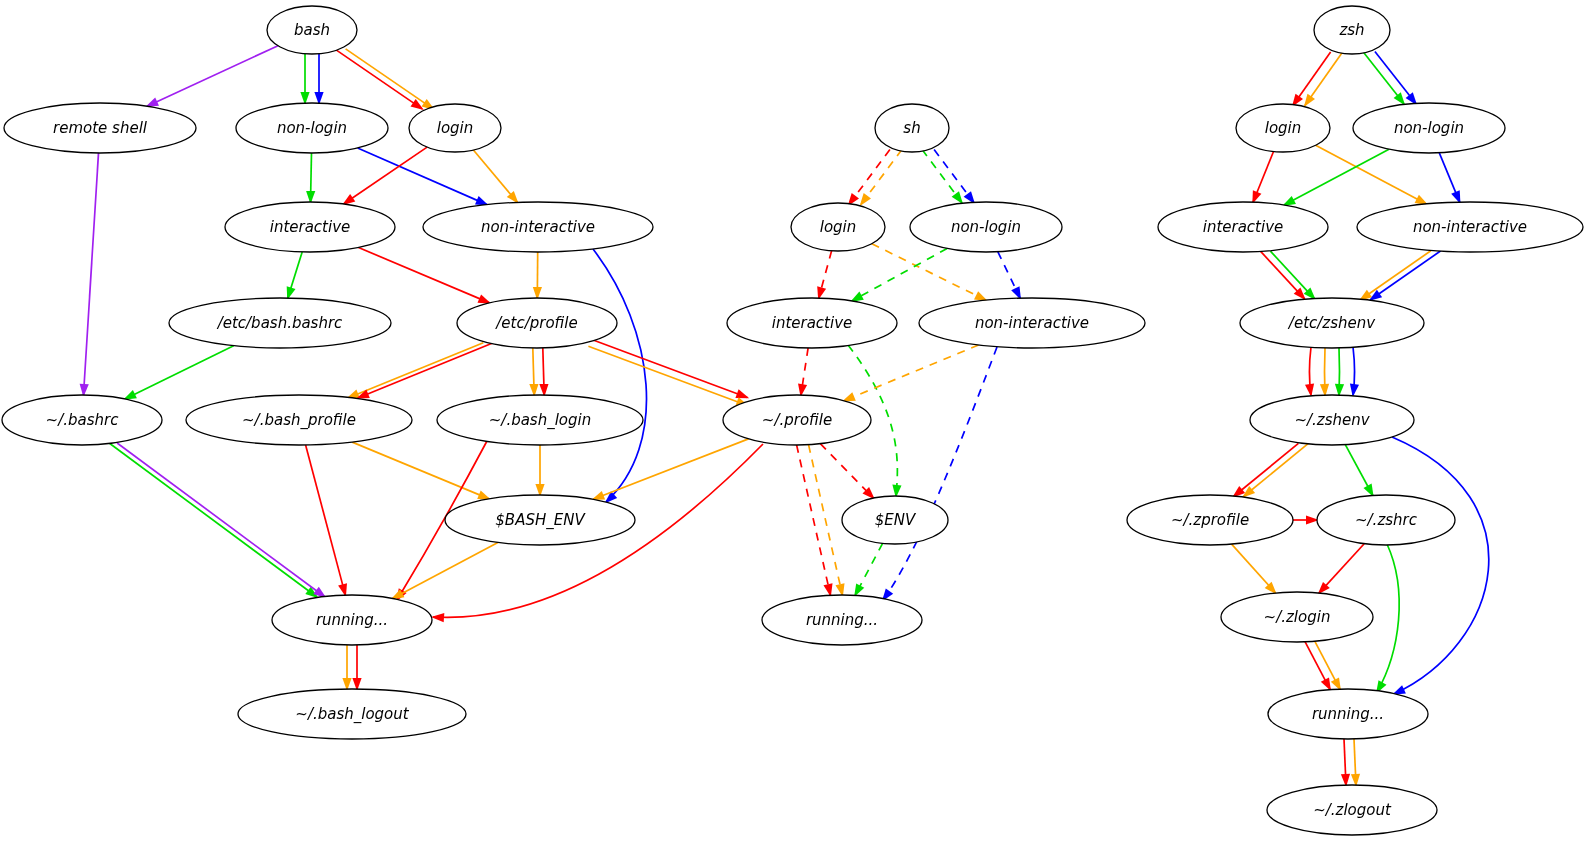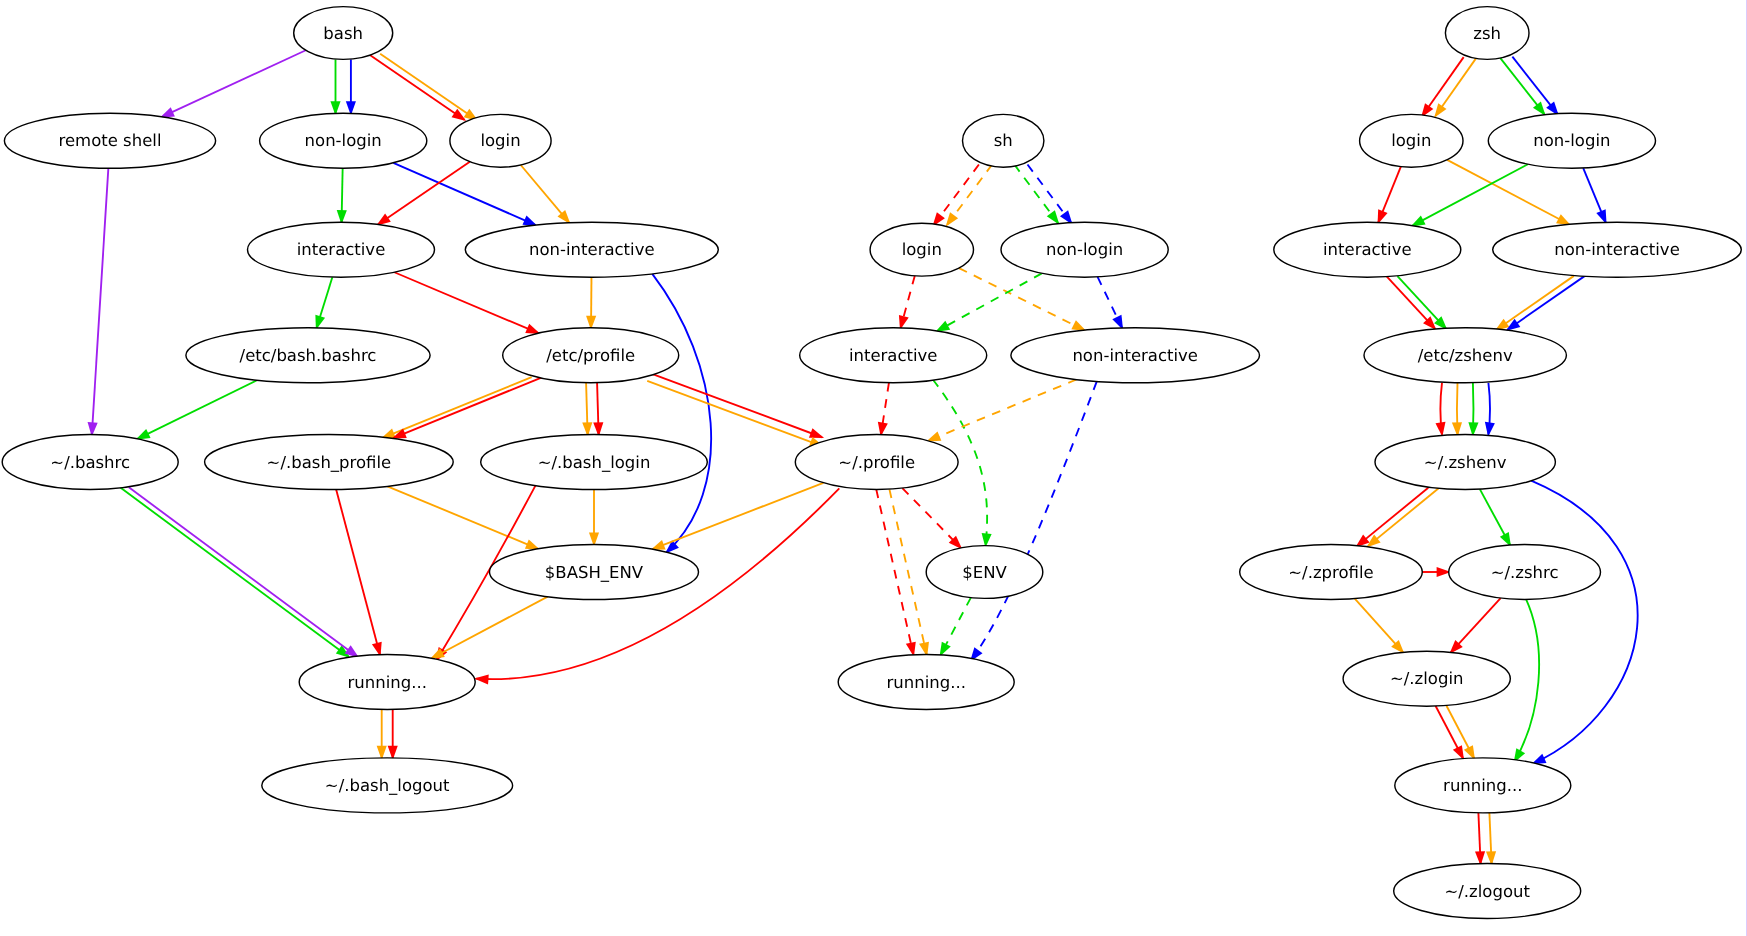--- a/index.html
+++ b/index.html
@@ -1,17 +1,17 @@
 <!DOCTYPE html>
 <html><head>
 <meta charset="utf-8">
 <style>
   html,body{margin:0;padding:0;background:#ffffff;}
   body{font-family:"DejaVu Sans", sans-serif;}
-  #stage{position:relative;width:1588px;height:851px;background:#8b5cf6;overflow:hidden;}
+  #stage{position:relative;width:1588px;height:851px;background:#a21caf;overflow:hidden;font-style:italic;}
   svg{display:block;}
   .node-ellipse{fill:#ffffff;stroke:#000000;stroke-width:1.3px;}
   .node-label{fill:#000000;font-size:15px;text-anchor:middle;}
   .edge-line{fill:none;stroke-width:1.7px;}
   .edge-arrow{stroke:none;}
 </style>
 </head>
 <body>
 
 <div id="stage">

